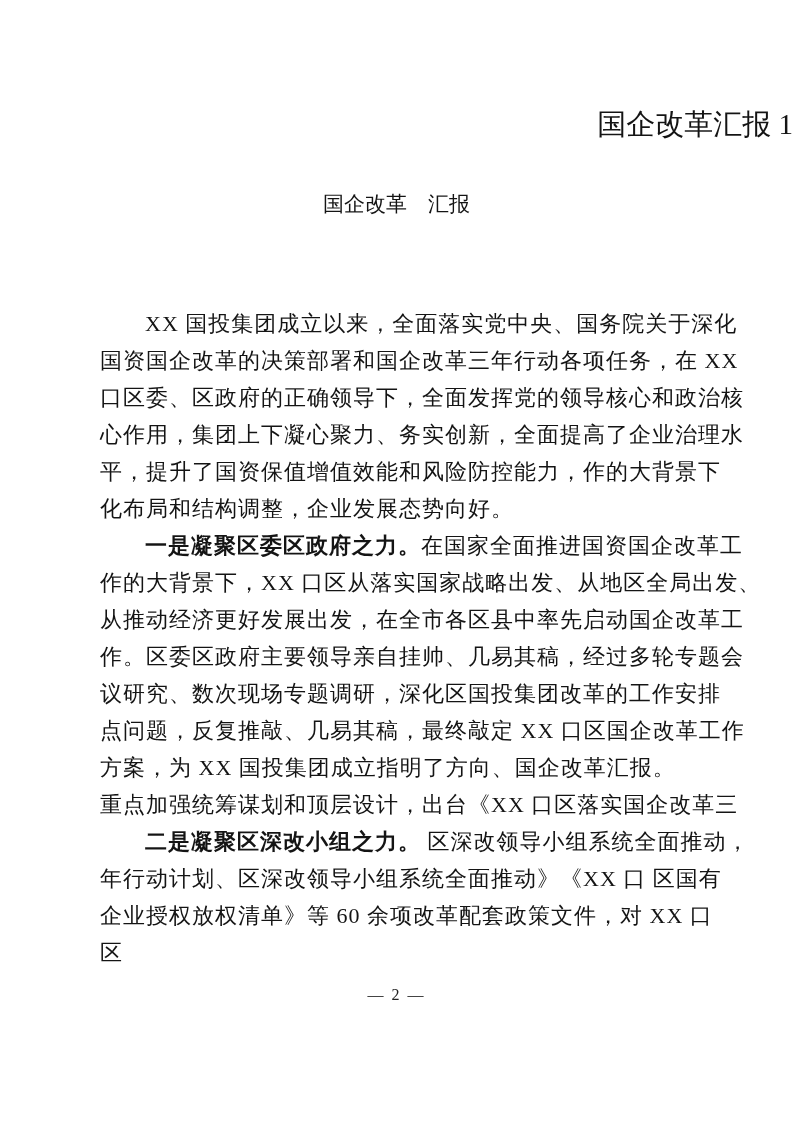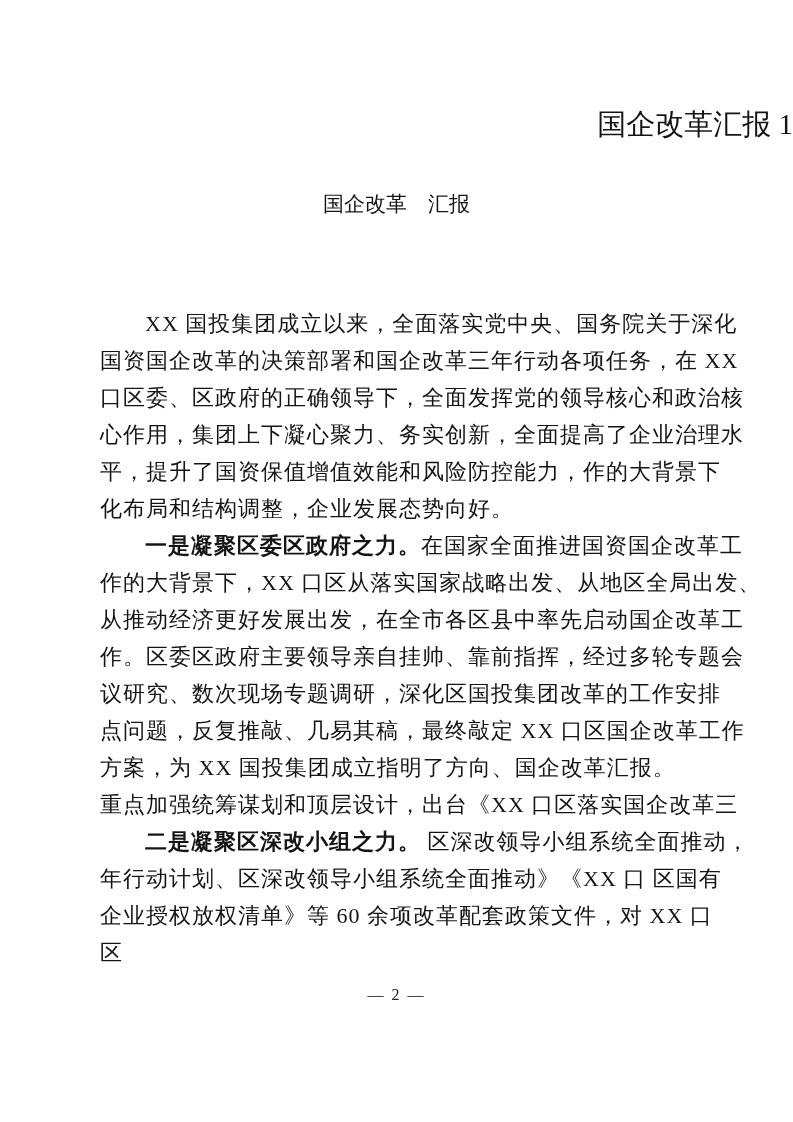--- a/index.html
+++ b/index.html
@@ -79,21 +79,21 @@
   <div class="doc-body">
     <div class="line indent"><span>XX 国投集团成立以来，全面落实党中央、国务院关于深化</span></div>
     <div class="line"><span>国资国企改革的决策部署和国企改革三年行动各项任务，在 XX</span></div>
     <div class="line"><span>口区委、区政府的正确领导下，全面发挥党的领导核心和政治核</span></div>
     <div class="line"><span>心作用，集团上下凝心聚力、务实创新，全面提高了企业治理水</span></div>
     <div class="line"><span>平，提升了国资保值增值效能和风险防控能力，作的大背景下</span></div>
     <div class="line"><span>化布局和结构调整，企业发展态势向好。</span></div>
     <div class="line indent"><span class="bold-lead">一是凝聚区委区政府之力。</span><span>在国家全面推进国资国企改革工</span></div>
     <div class="line"><span>作的大背景下，XX 口区从落实国家战略出发、从地区全局出发、</span></div>
     <div class="line"><span>从推动经济更好发展出发，在全市各区县中率先启动国企改革工</span></div>
-    <div class="line"><span>作。区委区政府主要领导亲自挂帅、靠前指挥，经过多轮专题会</span></div>
+    <div class="line"><span>作。区委区政府主要领导亲自挂帅、几易其稿，经过多轮专题会</span></div>
     <div class="line"><span>议研究、数次现场专题调研，深化区国投集团改革的工作安排</span></div>
     <div class="line"><span>点问题，反复推敲、几易其稿，最终敲定 XX 口区国企改革工作</span></div>
     <div class="line"><span>方案，为 XX 国投集团成立指明了方向、国企改革汇报。</span></div>
     <div class="line"><span>重点加强统筹谋划和顶层设计，出台《XX 口区落实国企改革三</span></div>
     <div class="line indent"><span class="bold-lead">二是凝聚区深改小组之力。</span><span> 区深改领导小组系统全面推动，</span></div>
     <div class="line"><span>年行动计划、区深改领导小组系统全面推动》《XX 口 区国有</span></div>
     <div class="line"><span>企业授权放权清单》等 60 余项改革配套政策文件，对 XX 口</span></div>
     <div class="line"><span>区</span></div>
   </div>
 

